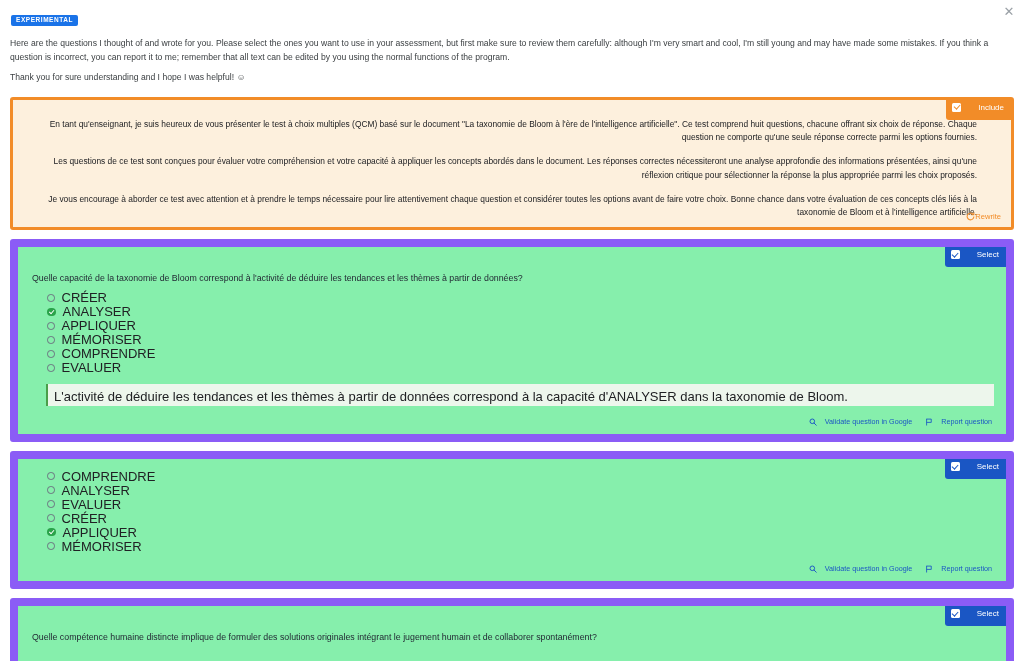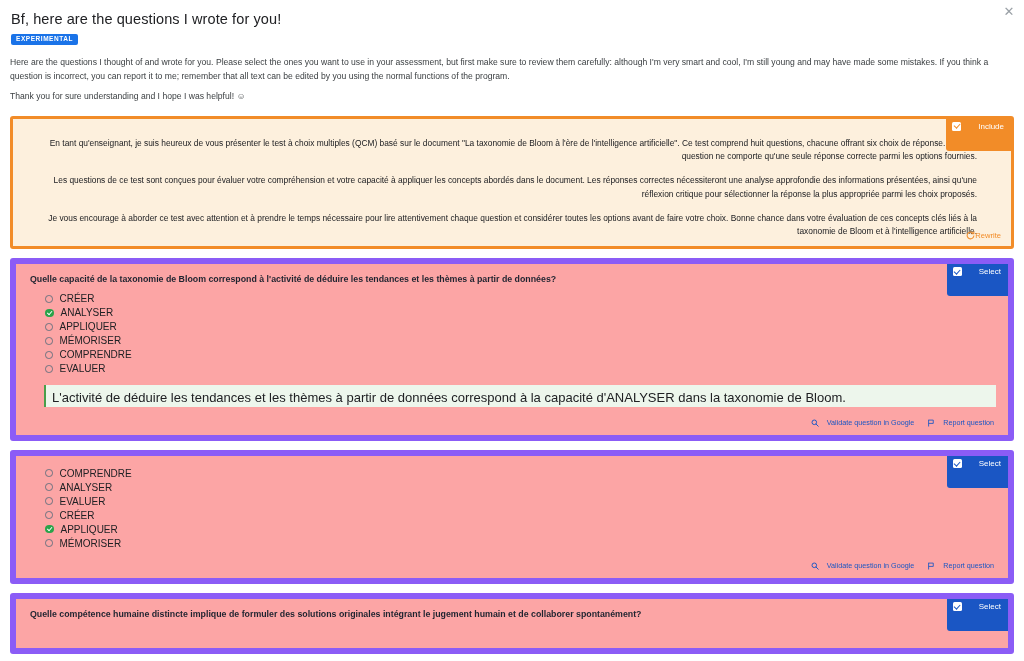--- a/index.html
+++ b/index.html
@@ -77,21 +77,21 @@
     max-width: 952px;
     text-align: right;
   }
   .intro-card p.last { margin-bottom: 0; }
   .corner-tab {
     position: absolute;
     top: 0; right: 0;
     background: #f28c28;
     color: #ffffff;
     font-size: 8px;
-    padding: 3px 7px 20px 6px;
+    padding: 3px 7px 8px 6px;
     display: flex;
     align-items: center;
     gap: 17px;
     border-bottom-left-radius: 3px;
     text-align: center;
   }
   .corner-tab.blue { background: #1a56c4; }
   .cb {
     width: 9px; height: 9px;
     background: #ffffff;
@@ -128,40 +128,40 @@
     font-size: 7.4px;
     color: #1a73e8;
   }
   .select-links a { color: #1a73e8; text-decoration: none; cursor: pointer; }
   .select-links .sep { color: #1a73e8; margin: 0 1px; }
 
   
   .qcard {
     position: relative;
     margin-top: 9px;
-    border: 6px solid #8b5cf6;
-    background: #fca5a5;
+    border: 8px solid #8b5cf6;
+    background: #86efac;
     border-radius: 3px;
     padding: 10px 12px 8px 14px;
   }
   .qtitle {
     font-size: 8.8px;
-    font-weight: 700;
+    font-weight: 400;
     color: #1f2430;
-    margin: 0 0 6px 0;
+    margin: 16px 0 6px 0;
     line-height: 1.3;
   }
   .opts { margin: 0; padding: 0; list-style: none; }
   .opt {
     display: flex;
     align-items: center;
     gap: 7px;
     height: 14px;
     padding-left: 15px;
-    font-size: 10px;
+    font-size: 13px;
     color: #202124;
   }
   .radio {
     width: 7.5px; height: 7.5px;
     border: 1px solid #6b7280;
     border-radius: 50%;
     background: transparent;
     flex: 0 0 auto;
   }
   .radio.correct {
@@ -206,21 +206,20 @@
   }
   .qaction svg { display: block; }
 </style>
 </head>
 <body>
 
 <div class="page">
 
   <div class="close-btn">✕</div>
 
-  <div class="title">Bf, here are the questions I wrote for you!</div>
   <div class="badge-experimental">EXPERIMENTAL</div>
 
   <div class="intro">
     <p>Here are the questions I thought of and wrote for you. Please select the ones you want to use in your assessment, but first make sure to review them carefully: although I'm very smart and cool, I'm still young and may have made some mistakes. If you think a question is incorrect, you can report it to me; remember that all text can be edited by you using the normal functions of the program.</p>
     <p class="last">Thank you for sure understanding and I hope I was helpful! ☺</p>
   </div>
 
   
   <div class="intro-card">
     <div class="corner-tab">

